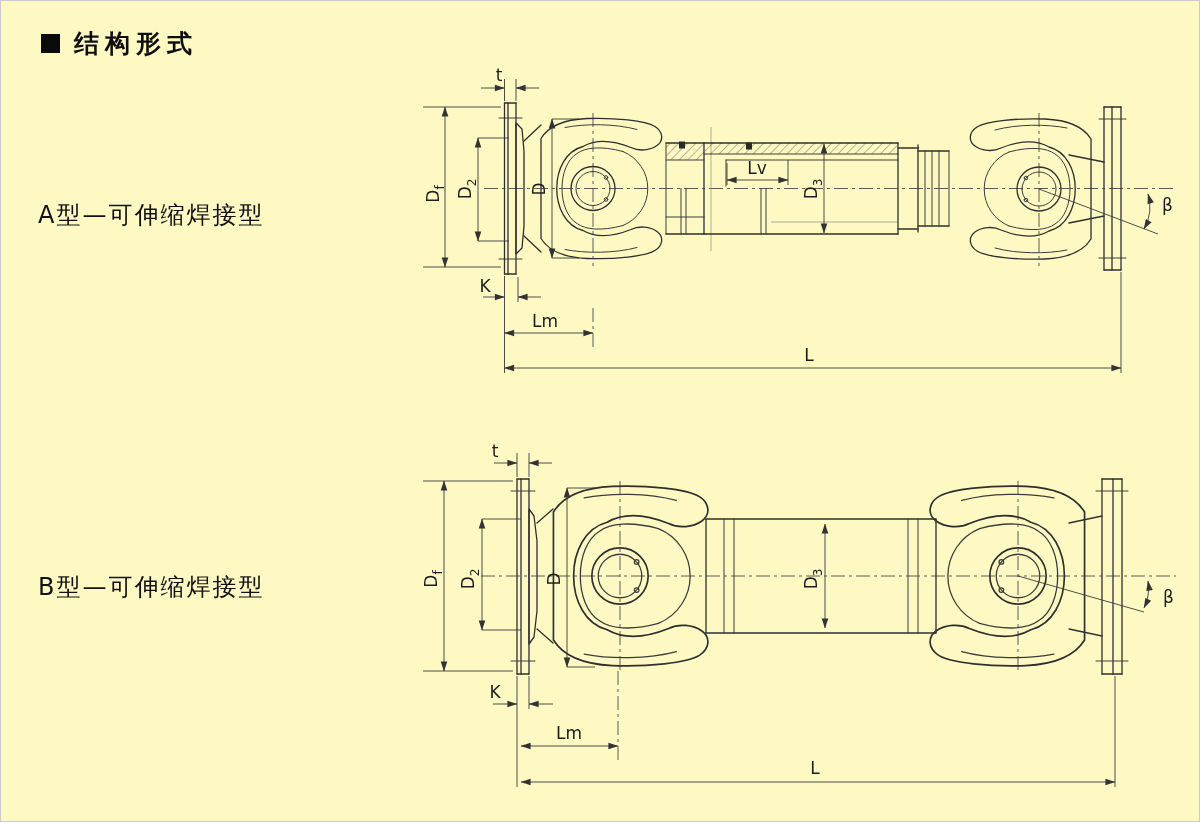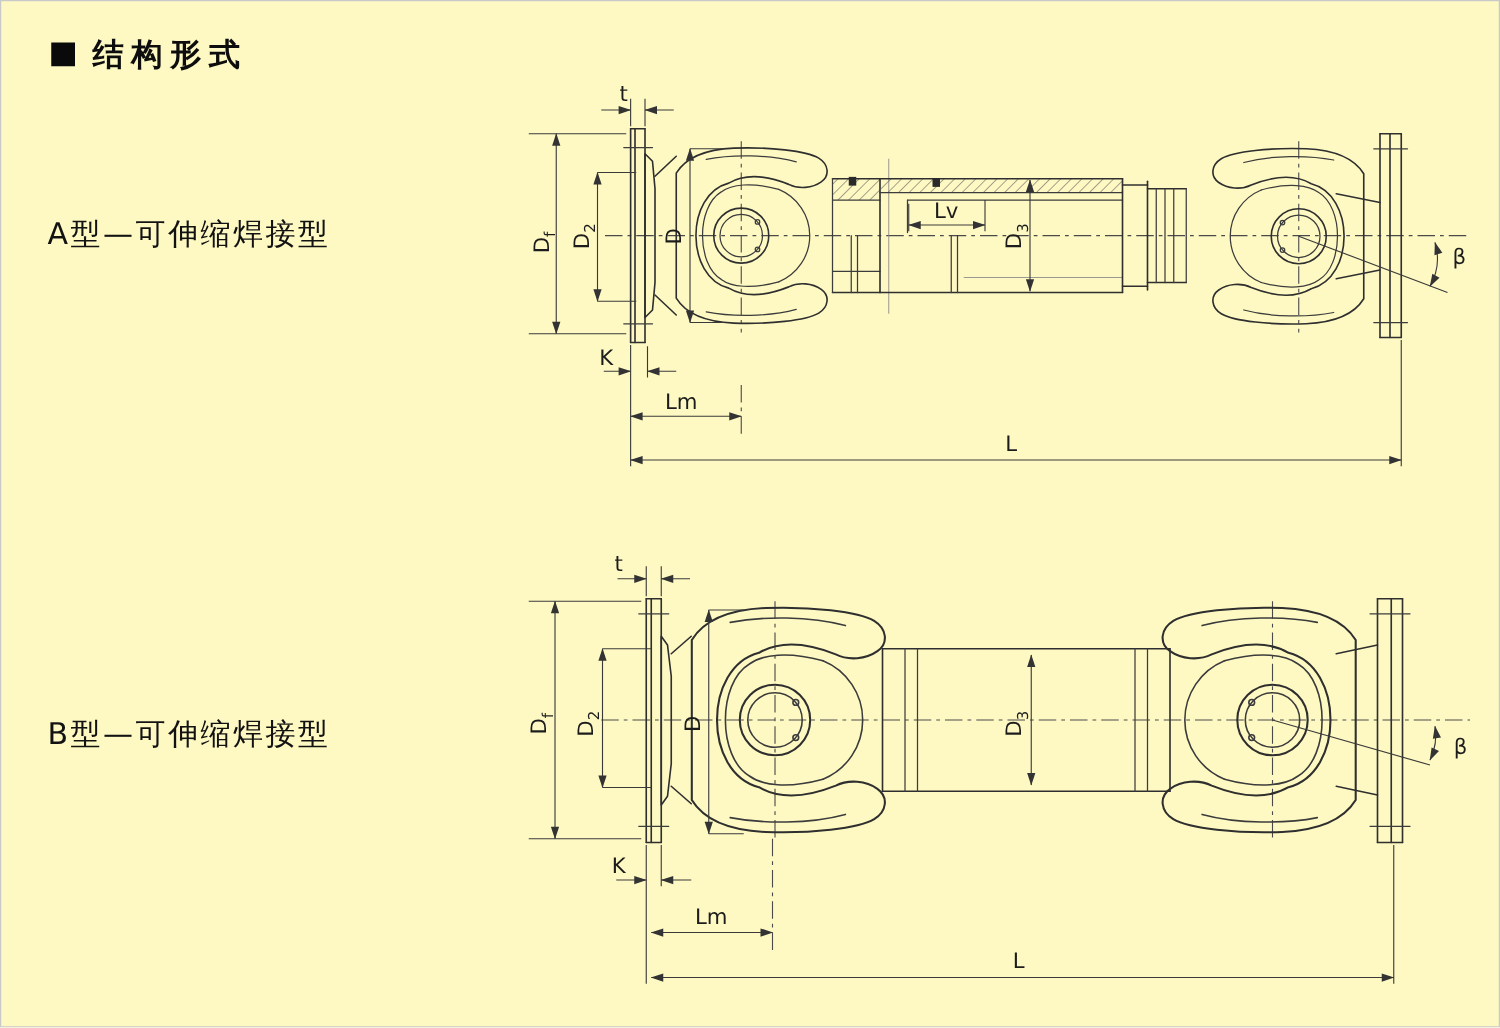--- a/index.html
+++ b/index.html
@@ -15,21 +15,21 @@
   }
   .title-bullet{
     width:19px;height:19px;background:#0a0a0a;display:inline-block;
   }
   .title-text{
     font-size:25px;font-weight:bold;color:#0d0d0d;letter-spacing:6px;
   }
   .type-label{
     position:absolute;left:37px;font-size:24px;color:#121212;letter-spacing:2px;
   }
-  .type-label.a{top:170px;}
+  .type-label.a{top:198px;}
   .type-label.b{top:570px;}
   svg{position:absolute;}
   svg text{font-family:"DejaVu Sans","Liberation Sans",sans-serif;fill:#1c1c1c;}
   .geo{stroke:#2f2f2f;stroke-width:1.3;fill:none;stroke-linecap:round;stroke-linejoin:round;}
   .geo2{stroke:#3c3c3c;stroke-width:1;fill:none;stroke-linecap:round;}
   .dim{stroke:#3a3a3a;stroke-width:0.9;fill:none;}
   .ctr{stroke:#4a4a4a;stroke-width:0.9;fill:none;stroke-dasharray:14 4 3 4;}
   .thin{stroke:#8a8a8a;stroke-width:0.7;fill:none;}
   .dimtxt{font-size:17px;}
   .dimtxt .sub{font-size:12px;}

